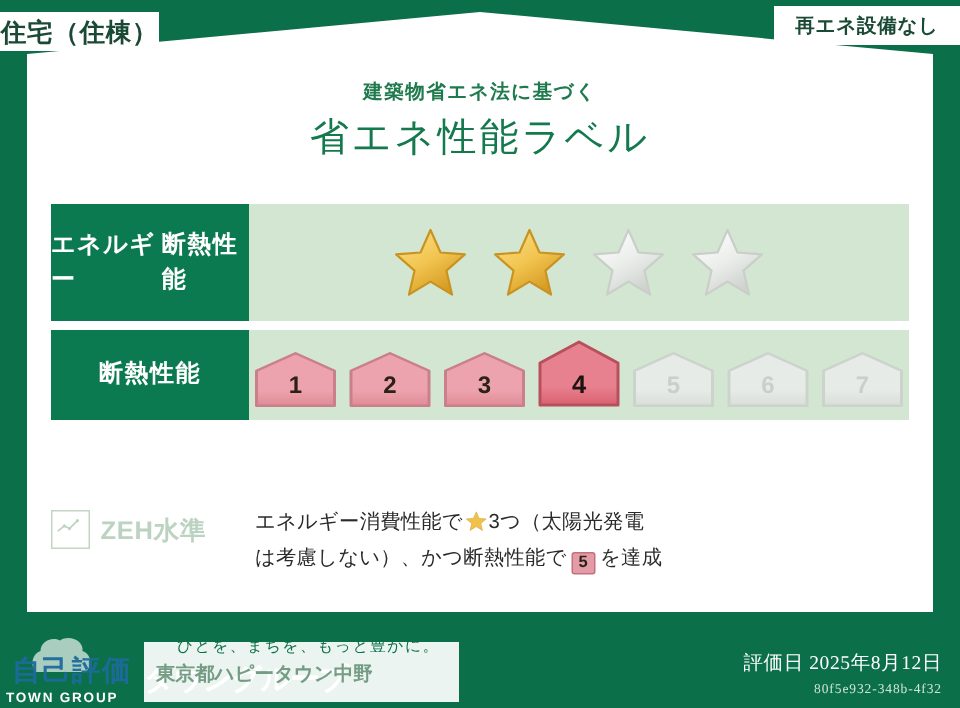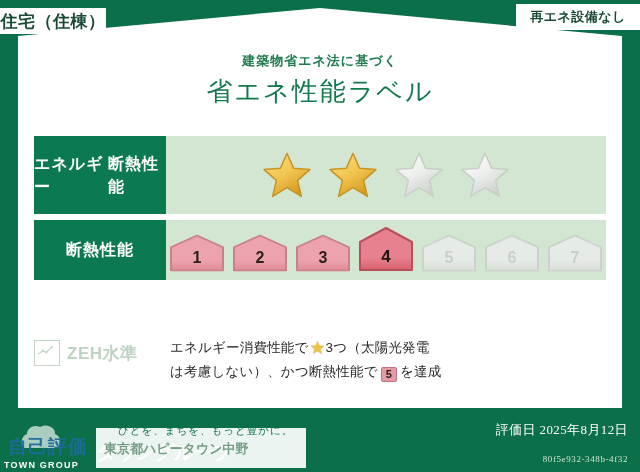--- a/index.html
+++ b/index.html
@@ -70,21 +70,21 @@
     color:#2b2119;font-size:11px;font-weight:bold;line-height:13px;
     padding:0 4px;margin:0 3px;border-radius:2px;
   }
 
   
   .footer{position:absolute;left:0;right:0;bottom:0;height:64px;background:#0b7049;}
   .footer-right{
     position:absolute;right:12px;bottom:8px;text-align:right;color:#ffffff;font-family:Liberation Serif, serif;
   }
   .eval-date{font-size:13px;letter-spacing:.4px;}
-  .eval-id{font-size:9px;color:#cfe4d8;letter-spacing:.6px;margin-top:15px;}
+  .eval-id{font-size:9px;color:#cfe4d8;letter-spacing:.6px;margin-top:3px;}
 
   
   .wm{position:absolute;left:0;bottom:0;width:330px;height:56px;overflow:hidden;}
   .wm-green{position:absolute;left:0;bottom:0;width:96px;height:56px;background:#0b7049;}
   .wm-white{position:absolute;left:96px;bottom:4px;width:210px;height:40px;background:#ffffff;opacity:.92;}
   .wm-tag{position:absolute;left:118px;bottom:34px;color:#0b7049;font-size:10.5px;letter-spacing:1px;}
   .wm-big{position:absolute;left:96px;bottom:6px;color:#ffffff;font-size:20px;font-weight:bold;letter-spacing:-1px;white-space:nowrap;font-family:Liberation Serif, serif;}
   .wm-over{position:absolute;left:8px;bottom:12px;color:#1d6b9b;font-size:19px;font-weight:bold;letter-spacing:1px;white-space:nowrap;opacity:.95;}
   .wm-over2{position:absolute;left:104px;bottom:14px;color:#4b7f5f;font-size:13px;font-weight:bold;white-space:nowrap;opacity:.75;}
   .wm-logo{position:absolute;left:4px;bottom:2px;color:#ffffff;font-size:9px;font-weight:bold;letter-spacing:1.2px;margin-top:22px;}

